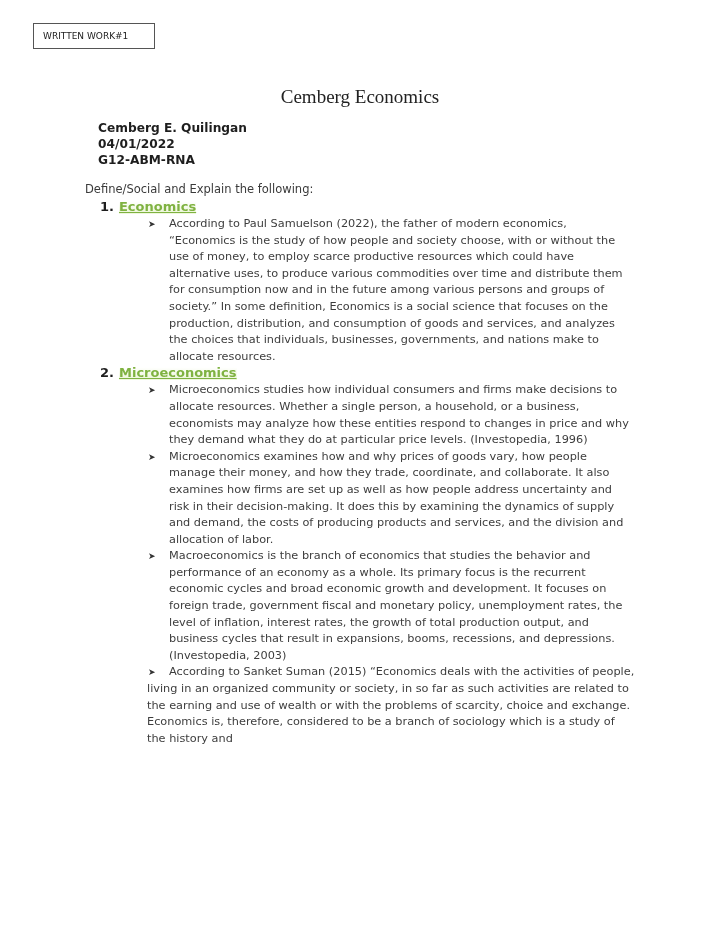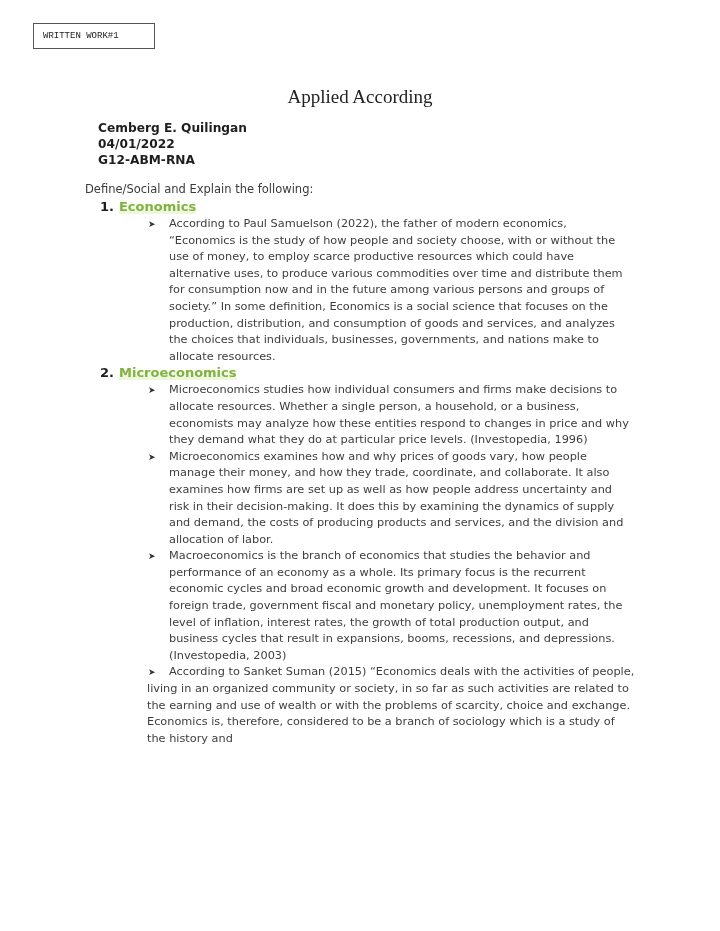--- a/index.html
+++ b/index.html
@@ -1,35 +1,35 @@
 <!DOCTYPE html>
 <html><head>
 <meta charset="utf-8">
 <style>
   html, body { margin:0; padding:0; background:#ffffff; }
   body { width:720px; height:931px; position:relative; overflow:hidden; color:#2b2b2b; font-family:"DejaVu Sans", sans-serif; }
-  .ww-box { position:absolute; left:33px; top:23px; width:122px; height:26px; border:1px solid #555; box-sizing:border-box; font-size:9px; line-height:24px; padding-left:9px; color:#222;font-family:Liberation Mono, monospace; }
+  .ww-box { position:absolute; left:33px; top:23px; width:122px; height:26px; border:1px solid #555; box-sizing:border-box; font-size:9px; line-height:24px; padding-left:9px; color:#222; }
   .title { position:absolute; left:0; width:720px; top:86px; text-align:center; font-family:"Liberation Serif", serif; font-size:19px; color:#222; }
   .meta { position:absolute; left:85px; top:120px; font-weight:bold; font-size:12.2px; line-height:16px; color:#1e1e1e;margin-left:13px; }
   .intro { position:absolute; left:85px; top:182px; font-size:11.5px; color:#3a3a3a; }
   .list { position:absolute; left:100px; top:199px; width:560px; }
   .sec-h { font-weight:bold; font-size:13px; line-height:16px; height:17px; }
   .sec-num { color:#1e1e1e; margin-right:5px; }
-  .sec-title { color:#7fb241; background:linear-gradient(#ffffff 15%, #eef7dc 85%); }
+  .sec-title { color:#7fb241; background:linear-gradient(#ffffff 15%, #eef7dc 85%);text-decoration:underline; }
   .bullet { position:relative; padding-left:69px; font-size:11.3px; line-height:16.6px; color:#3d3d3d; width:466px; }
   .bullet .arrow { position:absolute; left:48px; top:0; font-size:9px; color:#333; }
   .bullet.indent-alt { padding-left:47px; width:488px; text-indent:22px; }
   .bullet.indent-alt .arrow { left:48px; }
 </style>
 </head>
 <body>
 
 <div class="ww-box">WRITTEN WORK#1</div>
 
-<div class="title">Applied According</div>
+<div class="title">Cemberg Economics</div>
 
 <div class="meta">
   <div>Cemberg E. Quilingan</div>
   <div>04/01/2022</div>
   <div>G12-ABM-RNA</div>
 </div>
 
 <div class="intro">Define/Social and Explain the following:</div>
 
 <div class="list">

